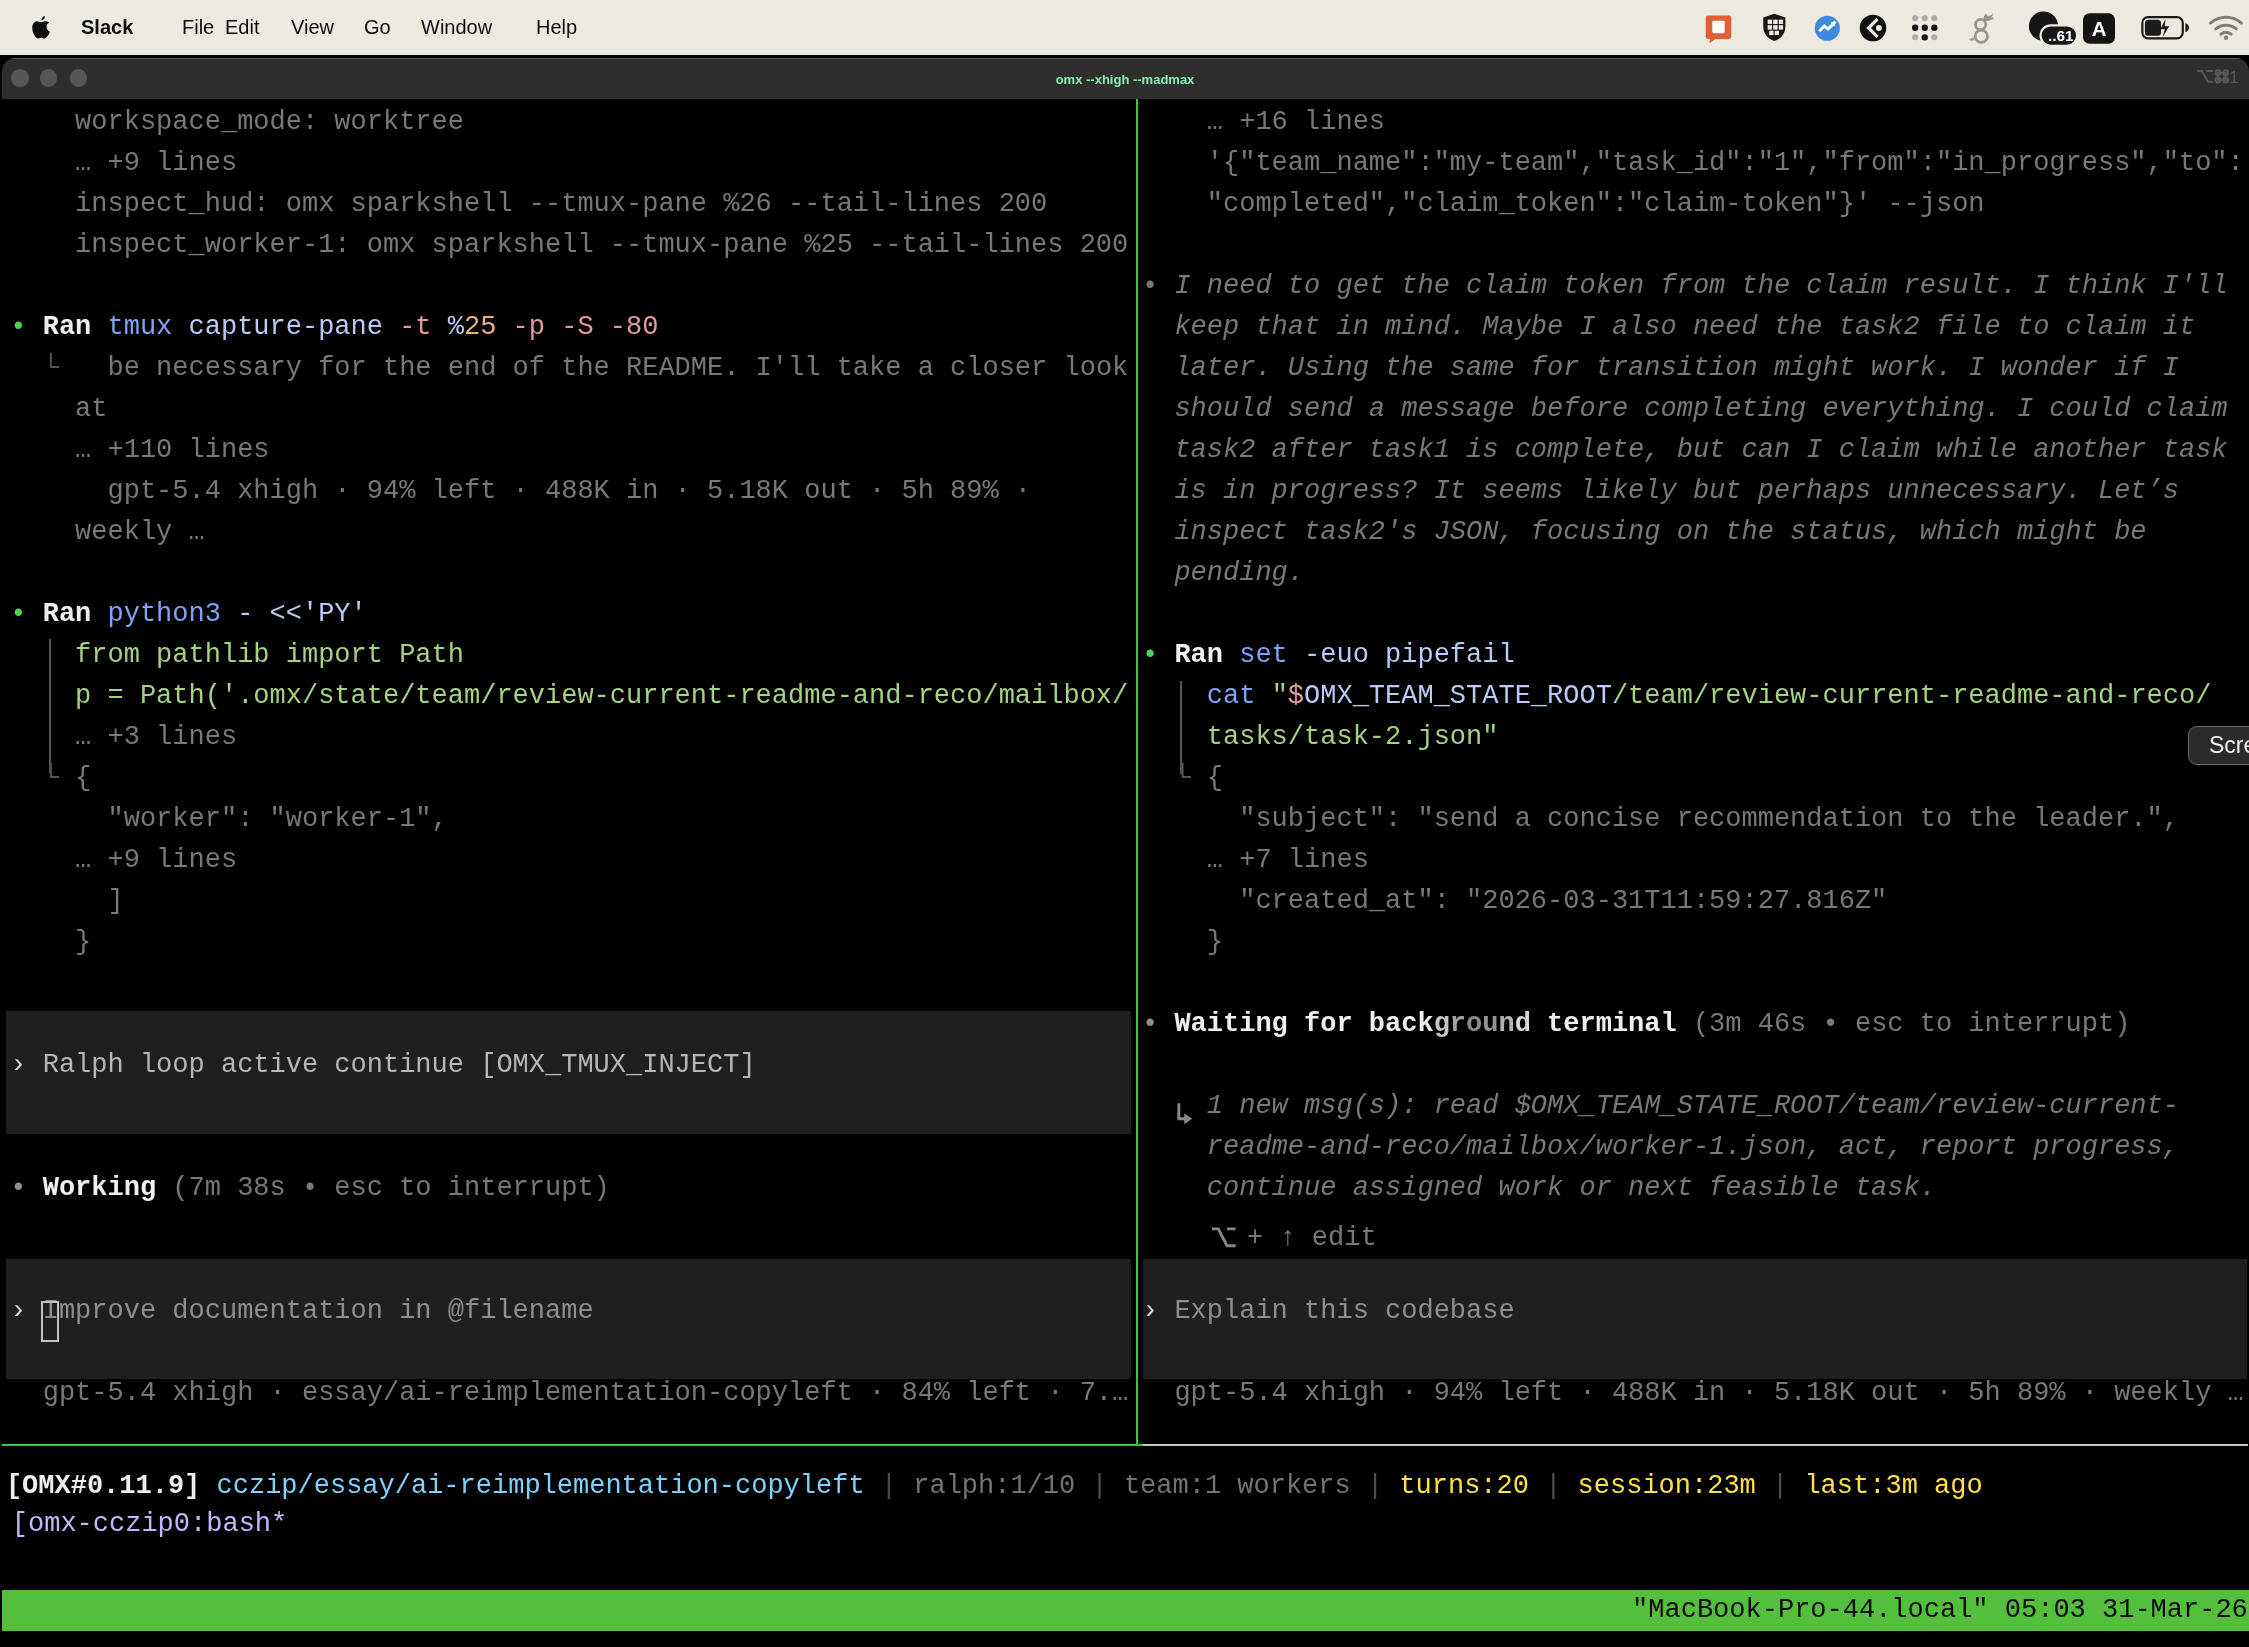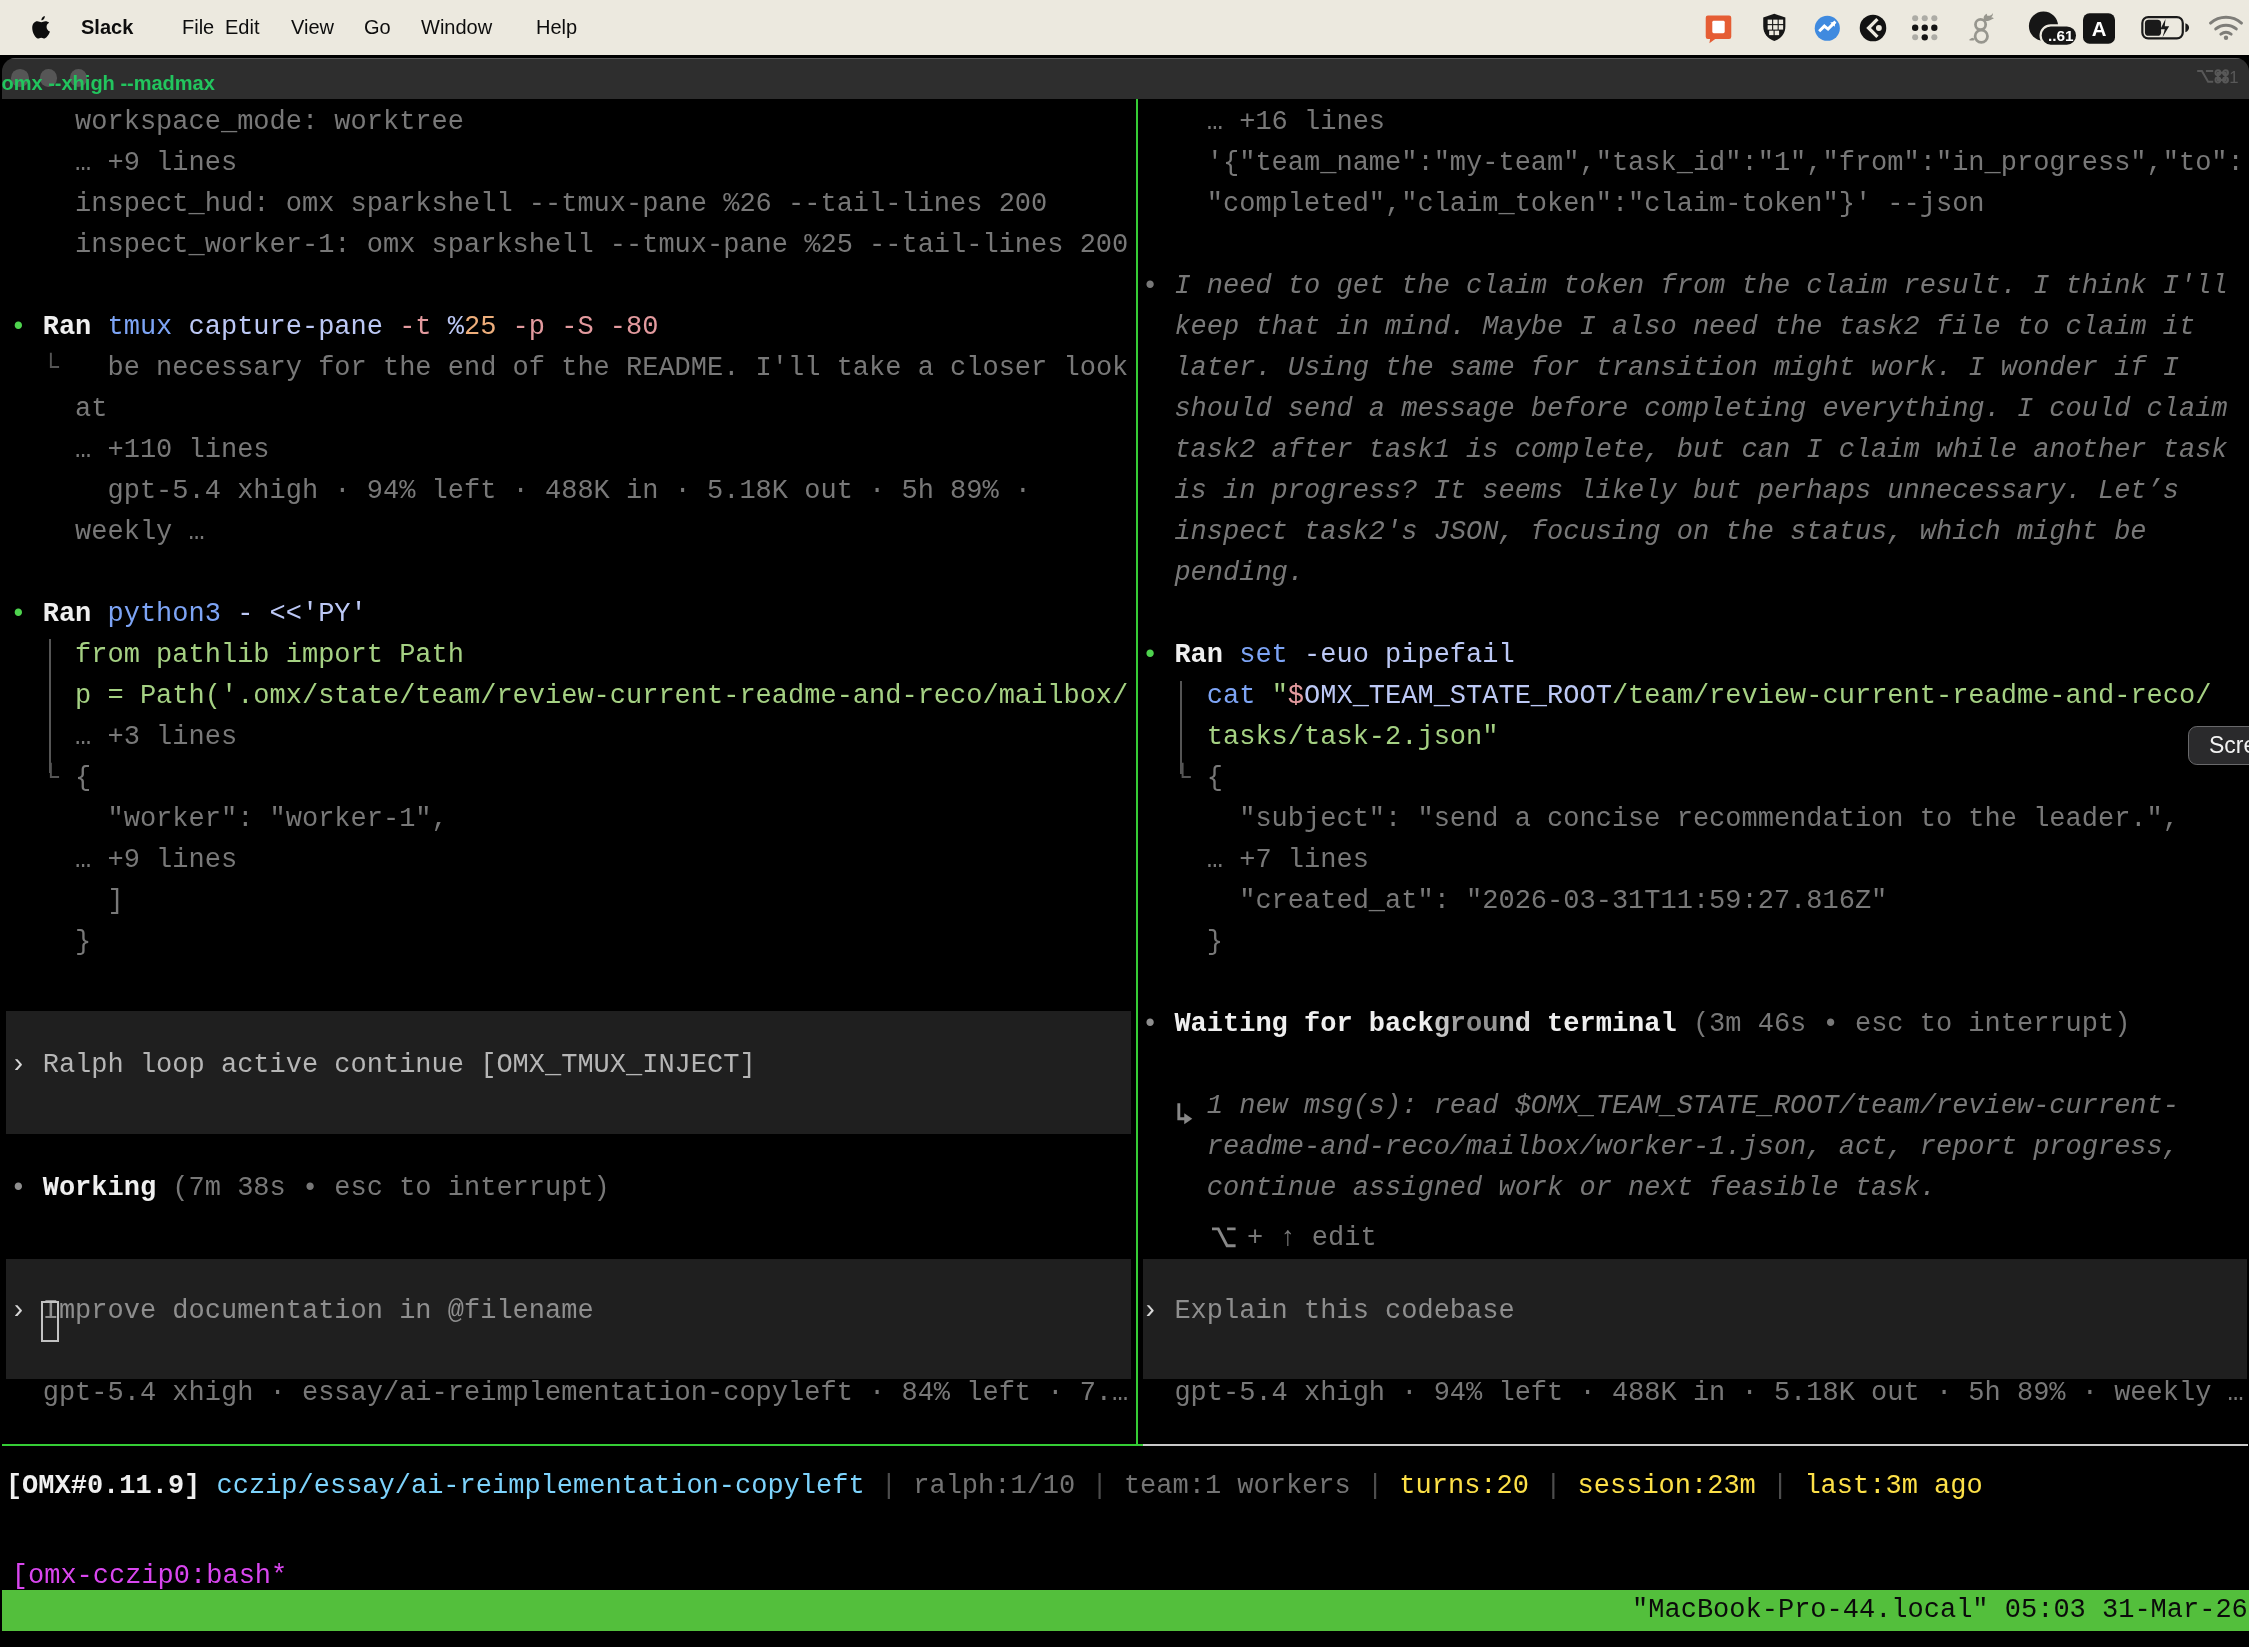--- a/index.html
+++ b/index.html
@@ -5,21 +5,21 @@
   html,body{margin:0;padding:0;width:2250px;height:1648px;background:#000;overflow:hidden}
   body{position:relative;font-family:"Liberation Sans",sans-serif}
   .abs{position:absolute}
   
   #menubar{left:0;top:0;width:2250px;height:55px;background:#ece9df;color:#0d0d0d;font-size:20px}
   #menubar .mi{position:absolute;top:15.5px;white-space:nowrap}
   
   #win{left:1.5px;top:58px;width:2247px;height:1589px;background:#000;border-radius:13.3px;overflow:hidden}
   #titlebar{left:0;top:0;width:2247px;height:41px;background:#2e2e2e;border-top:1.5px solid #595959;box-sizing:border-box}
   .tl{position:absolute;top:11px;width:17.7px;height:17.7px;border-radius:50%;background:#565656}
-  #title{position:absolute;top:14px;left:0;width:100%;color:#22c55e;font-weight:bold;font-size:20px}
+  #title{position:absolute;top:14px;left:0;width:100%;text-align:center;color:#86efac;font-weight:bold;font-size:13px}
   
   pre{position:absolute;margin:0;font-family:"Liberation Mono",monospace;font-size:27px;line-height:41px;color:#787878}
   .g{color:#787878}
   .g2{color:#fde047}
   .w{color:#efefef;font-weight:bold}
   .bl{color:#7da4f5}
   .pe{color:#bcc8f5}
   .sa{color:#e39a9e}
   .or{color:#eeae7b}
   .gr{color:#a5d183}
@@ -216,18 +216,18 @@
 <svg class="abs" style="left:1177px;top:1103px" width="16" height="23.6" viewBox="0 0 22 32">
     <path d="M2.5 0 V21.5 H11" stroke="#888" stroke-width="4" fill="none"></path>
     <path d="M10 14 L21 21.5 L10 29 Z" fill="#888"></path>
   </svg>
 <svg class="abs" style="left:1212px;top:1227px" width="23.6" height="20.7" viewBox="0 0 32 28">
     <path d="M0 2.5 H8.5 L20.5 25.5 H32 M20.5 2.5 H32" stroke="#888" stroke-width="4" fill="none"></path>
   </svg>
 <pre class="abs" style="left:1247px;top:1218px"><span class="g">+ ↑ edit</span></pre>
 <pre class="abs" id="hud" style="left:5.9px;top:1466px"><span class="w">[OMX#0.11.9]</span> <span class="cy">cczip/essay/ai-reimplementation-copyleft</span> <span class="pi">|</span> <span class="sg">ralph:1/10</span> <span class="pi">|</span> <span class="sg">team:1 workers</span> <span class="pi">|</span> <span class="g2">turns:20</span> <span class="pi">|</span> <span class="g2">session:23m</span> <span class="pi">|</span> <span class="g2">last:3m ago</span></pre>
 <div class="abs" id="tmuxbar" style="left:1.5px;top:1590px;width:2247px;height:41px;background:#53bf3c"></div>
-<pre class="abs" style="left:11.8px;top:1556px;color:#d946ef;line-height:41px">[omx-cczip0:bash*</pre>
+<pre class="abs" style="left:11.8px;top:1504px;color:#c4b5fd;line-height:41px">[omx-cczip0:bash*</pre>
 <pre class="abs" style="right:2.2px;top:1590px;color:#0b0b0b;line-height:41px">"MacBook-Pro-44.local" 05:03 31-Mar-26</pre>
 
 <div class="abs" id="cursorI" style="left:41px;top:1301px;width:14px;height:37px;border:2.2px solid #c2c2c2"></div>
 <div class="abs" id="scre" style="left:2188px;top:726px;width:89px;height:39px;background:#2a2a2c;border:1.5px solid #69696b;border-radius:8.9px;box-sizing:border-box;color:#f2f2f2;font-size:23px;line-height:36px;padding-left:20px">Scre</div>
 
 
 </body></html>

